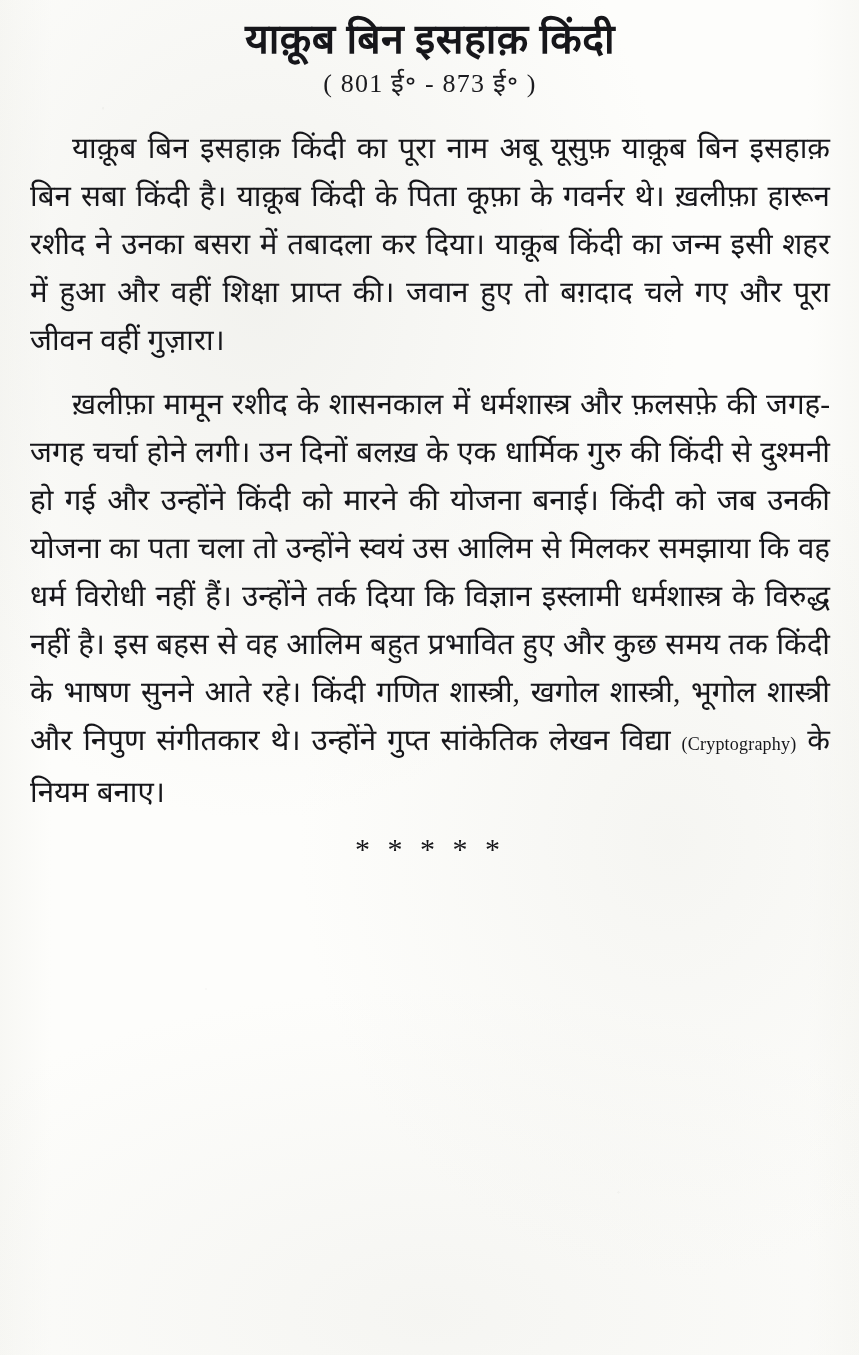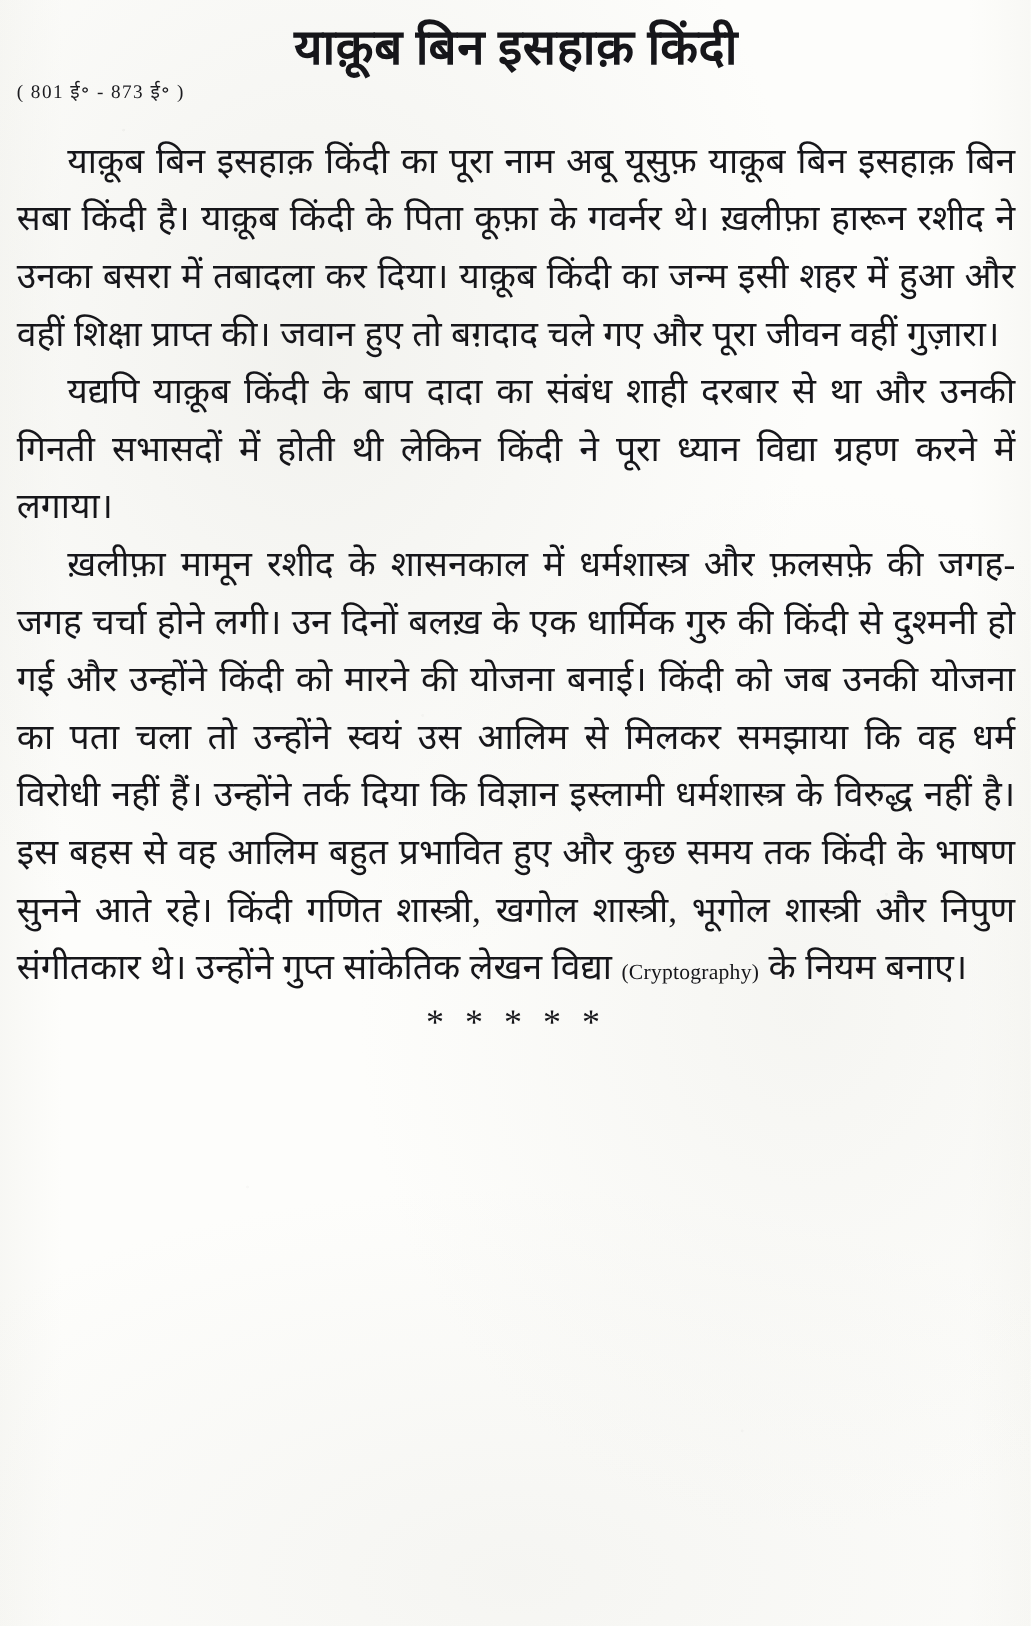--- a/index.html
+++ b/index.html
@@ -42,34 +42,35 @@
     font-family: "Liberation Serif", "DejaVu Serif", serif;
     font-weight: bold;
     font-size: 41px;
     line-height: 1.22;
     letter-spacing: 0.5px;
     color: #16161a;
   }
 
   .doc-subtitle {
     margin: 4px 0 0 0;
+    text-align: center;
     font-family: "Liberation Serif", "DejaVu Serif", serif;
-    font-size: 16px;
+    font-size: 26px;
     line-height: 1.25;
     letter-spacing: 1.2px;
     color: #1b1b1f;
   }
 
   
   .doc-body {
     margin-top: 23px;
   }
 
   .doc-para {
-    margin: 0;
+    margin: 16px;
     text-indent: 42px;
     text-align: justify;
     text-justify: inter-word;
     font-family: "Liberation Serif", "DejaVu Serif", serif;
     font-size: 29.5px;
     line-height: 48px;
     color: #16161a;
     word-spacing: 0.5px;
   }
 
@@ -117,21 +118,20 @@
   <div class="page-inner">
 
     <h1 class="doc-title">याक़ूब बिन इसहाक़ किंदी</h1>
 
     <div class="doc-subtitle">( 801 ई॰ - 873 ई॰ )</div>
 
     <div class="doc-body">
 
       <p class="doc-para">याक़ूब बिन इसहाक़ किंदी का पूरा नाम अबू यूसुफ़ याक़ूब बिन इसहाक़ बिन सबा किंदी है। याक़ूब किंदी के पिता कूफ़ा के गवर्नर थे। ख़लीफ़ा हारून रशीद ने उनका बसरा में तबादला कर दिया। याक़ूब किंदी का जन्म इसी शहर में हुआ और वहीं शिक्षा प्राप्त की। जवान हुए तो बग़दाद चले गए और पूरा जीवन वहीं गुज़ारा।</p>
 
-      <p class="doc-para">यद्यपि याक़ूब किंदी के बाप दादा का संबंध शाही दरबार से था और उनकी गिनती सभासदों में होती थी लेकिन किंदी ने पूरा ध्यान विद्या ग्रहण करने में लगाया।</p>
 
 
       <p class="doc-para"><span>ख़लीफ़ा मामून रशीद के शासनकाल में धर्मशास्त्र और फ़लसफ़े की जगह-जगह चर्चा होने लगी। उन दिनों बलख़ के एक धार्मिक गुरु की किंदी से दुश्मनी हो गई और उन्होंने किंदी को मारने की योजना बनाई। किंदी को जब उनकी योजना का पता चला तो उन्होंने स्वयं उस आलिम से मिलकर समझाया कि वह धर्म विरोधी नहीं हैं। उन्होंने तर्क दिया कि विज्ञान इस्लामी धर्मशास्त्र के विरुद्ध नहीं है। इस बहस से वह आलिम बहुत प्रभावित हुए और कुछ समय तक किंदी के भाषण सुनने आते रहे। किंदी गणित शास्त्री, खगोल शास्त्री, भूगोल शास्त्री और निपुण संगीतकार थे। उन्होंने गुप्त सांकेतिक लेखन विद्या </span><span class="latin-term">(Cryptography)</span><span> के नियम बनाए।</span></p>
 
     </div>
 
     <div class="doc-footer">* * * * *</div>
 
   </div>
 </div>

